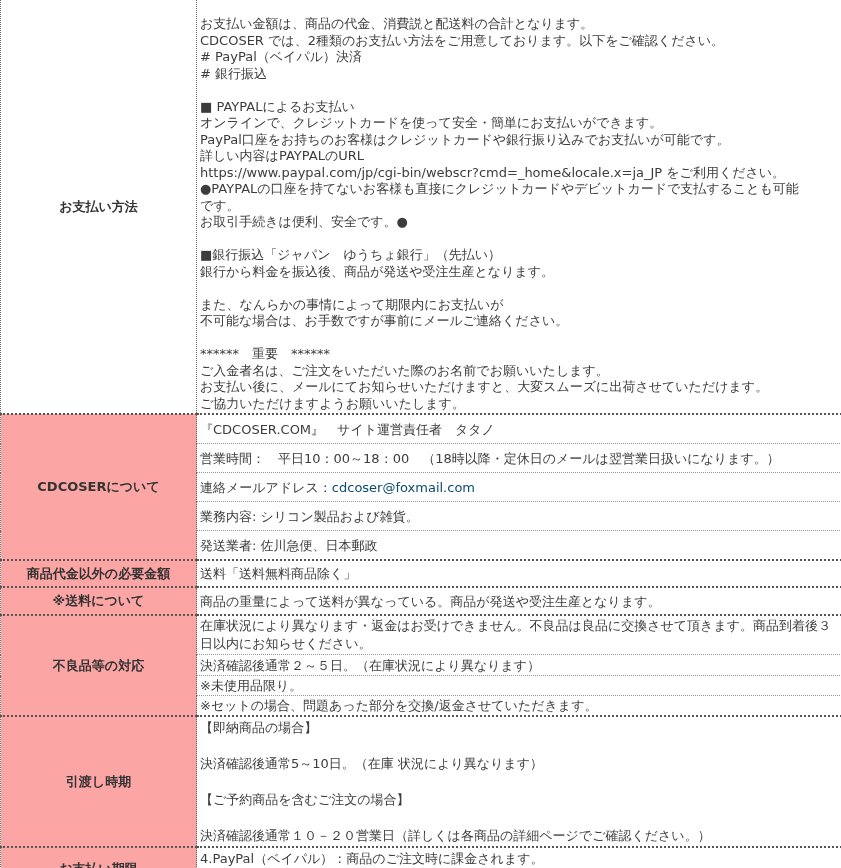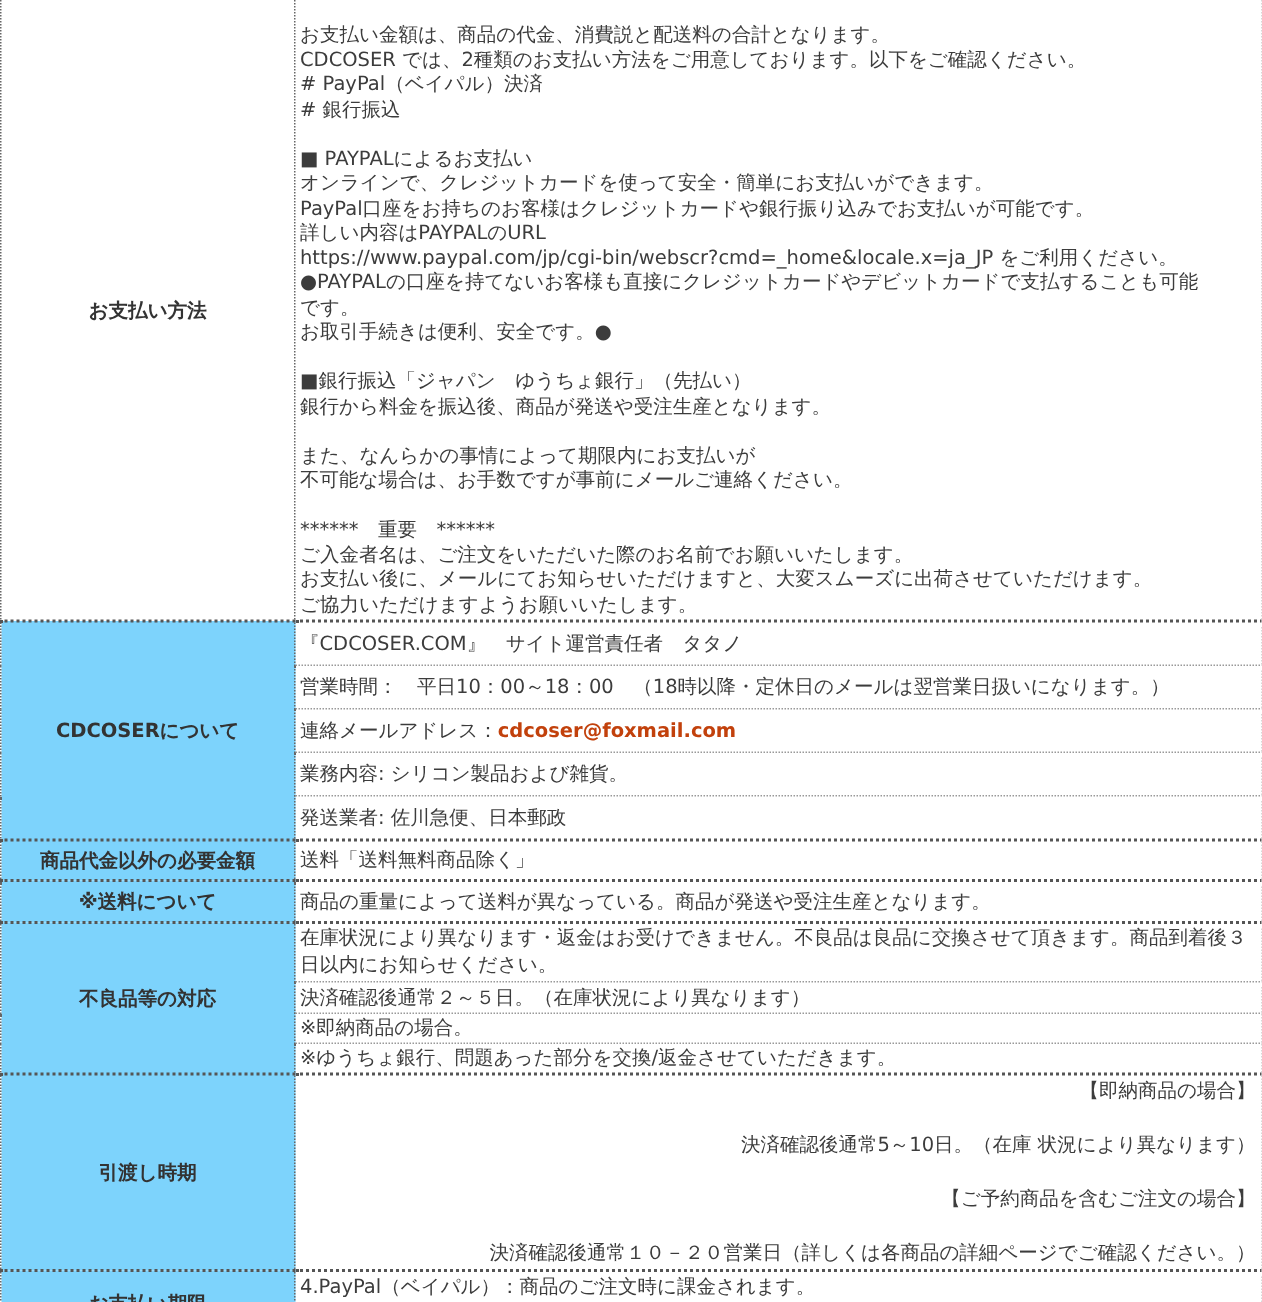--- a/index.html
+++ b/index.html
@@ -11,21 +11,21 @@
   table.info {
     border-collapse: collapse;
     width: 841px;
     table-layout: fixed;
     border-left: 1px dotted #666;
     border-right: 1px dotted #666;
   }
   col.c-head { width: 196px; }
   col.c-body { width: 645px; }
   th {
-    background: #7dd3fc;
+    background: #fca5a5;
     font-weight: bold;
     font-size: 13px;
     color: #333333;
     text-align: center;
     vertical-align: middle;
     border-right: 1px dotted #666;
     padding: 0 2px;
   }
   th.white { background: #ffffff; }
   td {
@@ -39,22 +39,22 @@
   .pre18 { white-space: pre-wrap; line-height: 18px; padding-top: 2px; }
   .lh18 { line-height: 18px; }
   tr.major > th, tr.major > td { border-top: 2px dotted #555; }
   tr.sub > td { border-top: 1px dotted #999; }
   .h397 { height: 397px; }
   .h26 { height: 26px; margin-top: 24px; }
   .h24 { height: 24px; }
   .h23 { height: 23px; }
   .h18 { height: 18px; margin-top: 15px; }
   .h17 { height: 17px; }
-  .h126 { height: 126px; text-align: right; }
-  b.email { font-weight: bold; color: #c2410c; }
+  .h126 { height: 126px; }
+  b.email { font-weight: normal; color: #0c4a6e; }
 </style>
 </head>
 <body>
 
 <table class="info">
   <colgroup>
       <col class="c-head">
       <col class="c-body">
     </colgroup>
 
@@ -117,24 +117,24 @@
   </tr>
 
   <tr class="major">
     <th rowspan="4">不良品等の対応</th>
     <td class="lh18">在庫状況により異なります・返金はお受けできません。不良品は良品に交換させて頂きます。商品到着後３日以内にお知らせください。</td>
   </tr>
   <tr class="sub">
     <td class="h18">決済確認後通常２～５日。（在庫状況により異なります）</td>
   </tr>
   <tr class="sub">
-    <td class="h17">※即納商品の場合。</td>
+    <td class="h17">※未使用品限り。</td>
   </tr>
   <tr class="sub">
-    <td class="h17">※ゆうちょ銀行、問題あった部分を交換/返金させていただきます。</td>
+    <td class="h17">※セットの場合、問題あった部分を交換/返金させていただきます。</td>
   </tr>
 
   <tr class="major">
     <th>引渡し時期</th>
     <td class="top pre18 h126">【即納商品の場合】
 
 決済確認後通常5～10日。（在庫 状況により異なります）
 
 【ご予約商品を含むご注文の場合】
 

